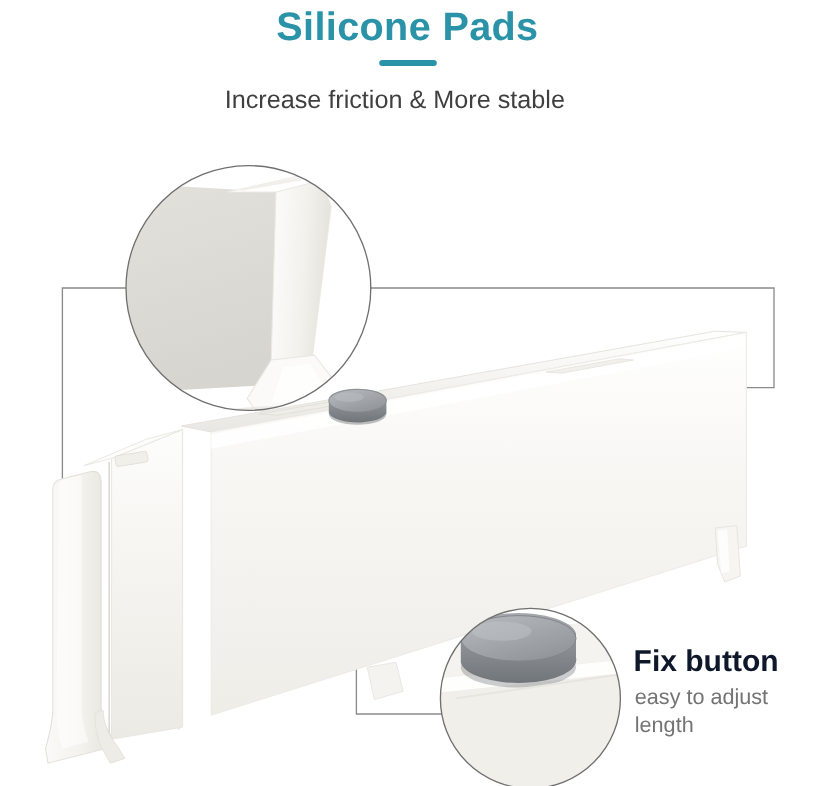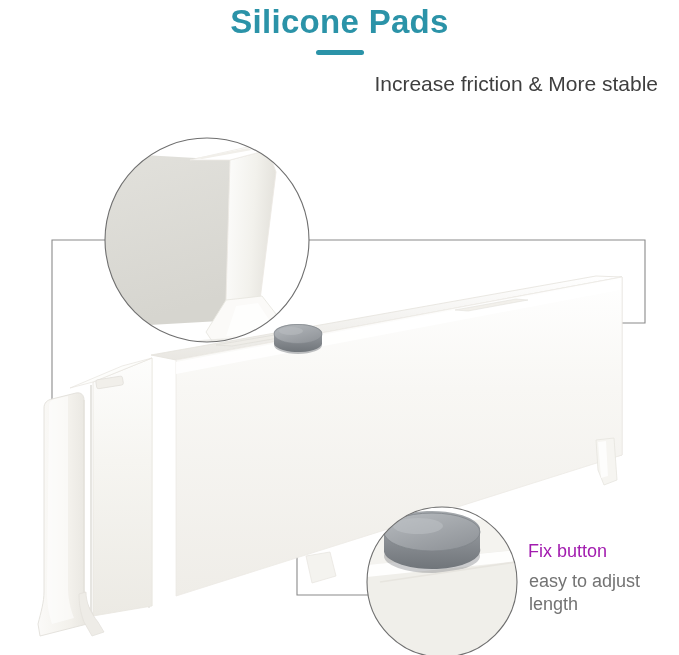--- a/index.html
+++ b/index.html
@@ -40,35 +40,35 @@
     width: 48px;
     height: 5px;
     border-radius: 3px;
     background: #2b93a8;
   }
   .subtitle {
     position: absolute;
     left: 0;
     top: 69px;
     width: 658px;
-    text-align: right;
+    text-align: center;
     font-size: 21px;
     font-weight: normal;
     color: #3f3f3f;
     line-height: 30px;
   }
 
   
   .fix-title {
     position: absolute;
     left: 528px;
     top: 536px;
-    font-size: 18px;
-    font-weight: normal;
-    color: #a21caf;
+    font-size: 25px;
+    font-weight: bold;
+    color: #0f172a;
     line-height: 30px;
     white-space: nowrap;
   }
   .fix-sub {
     position: absolute;
     left: 529px;
     top: 570px;
     width: 150px;
     font-size: 18px;
     font-weight: normal;

